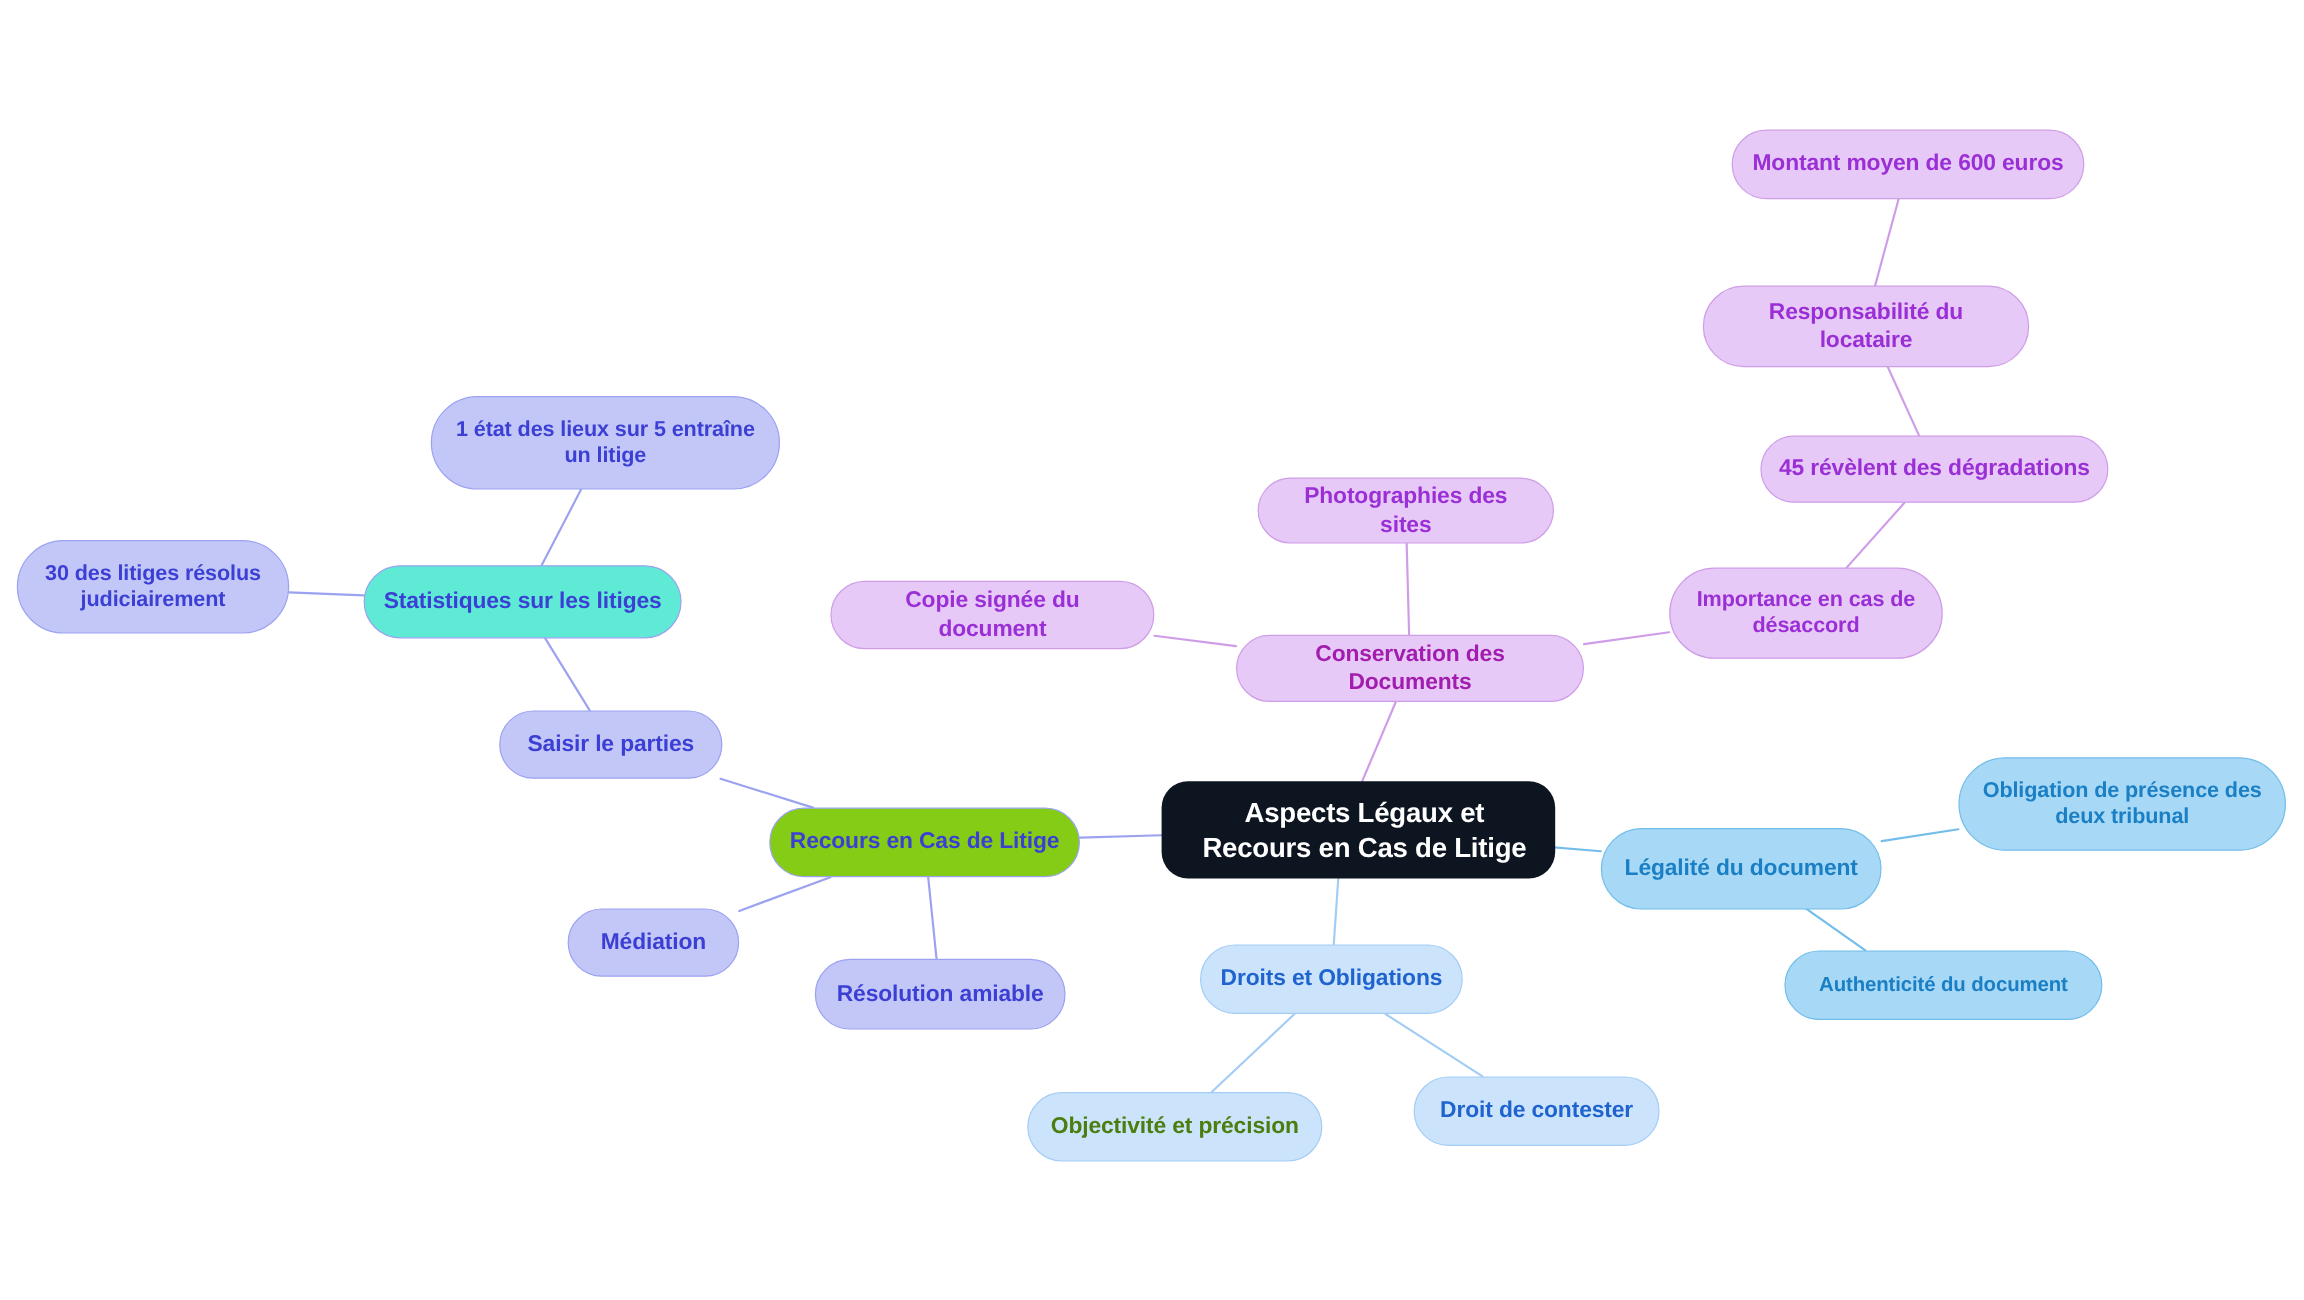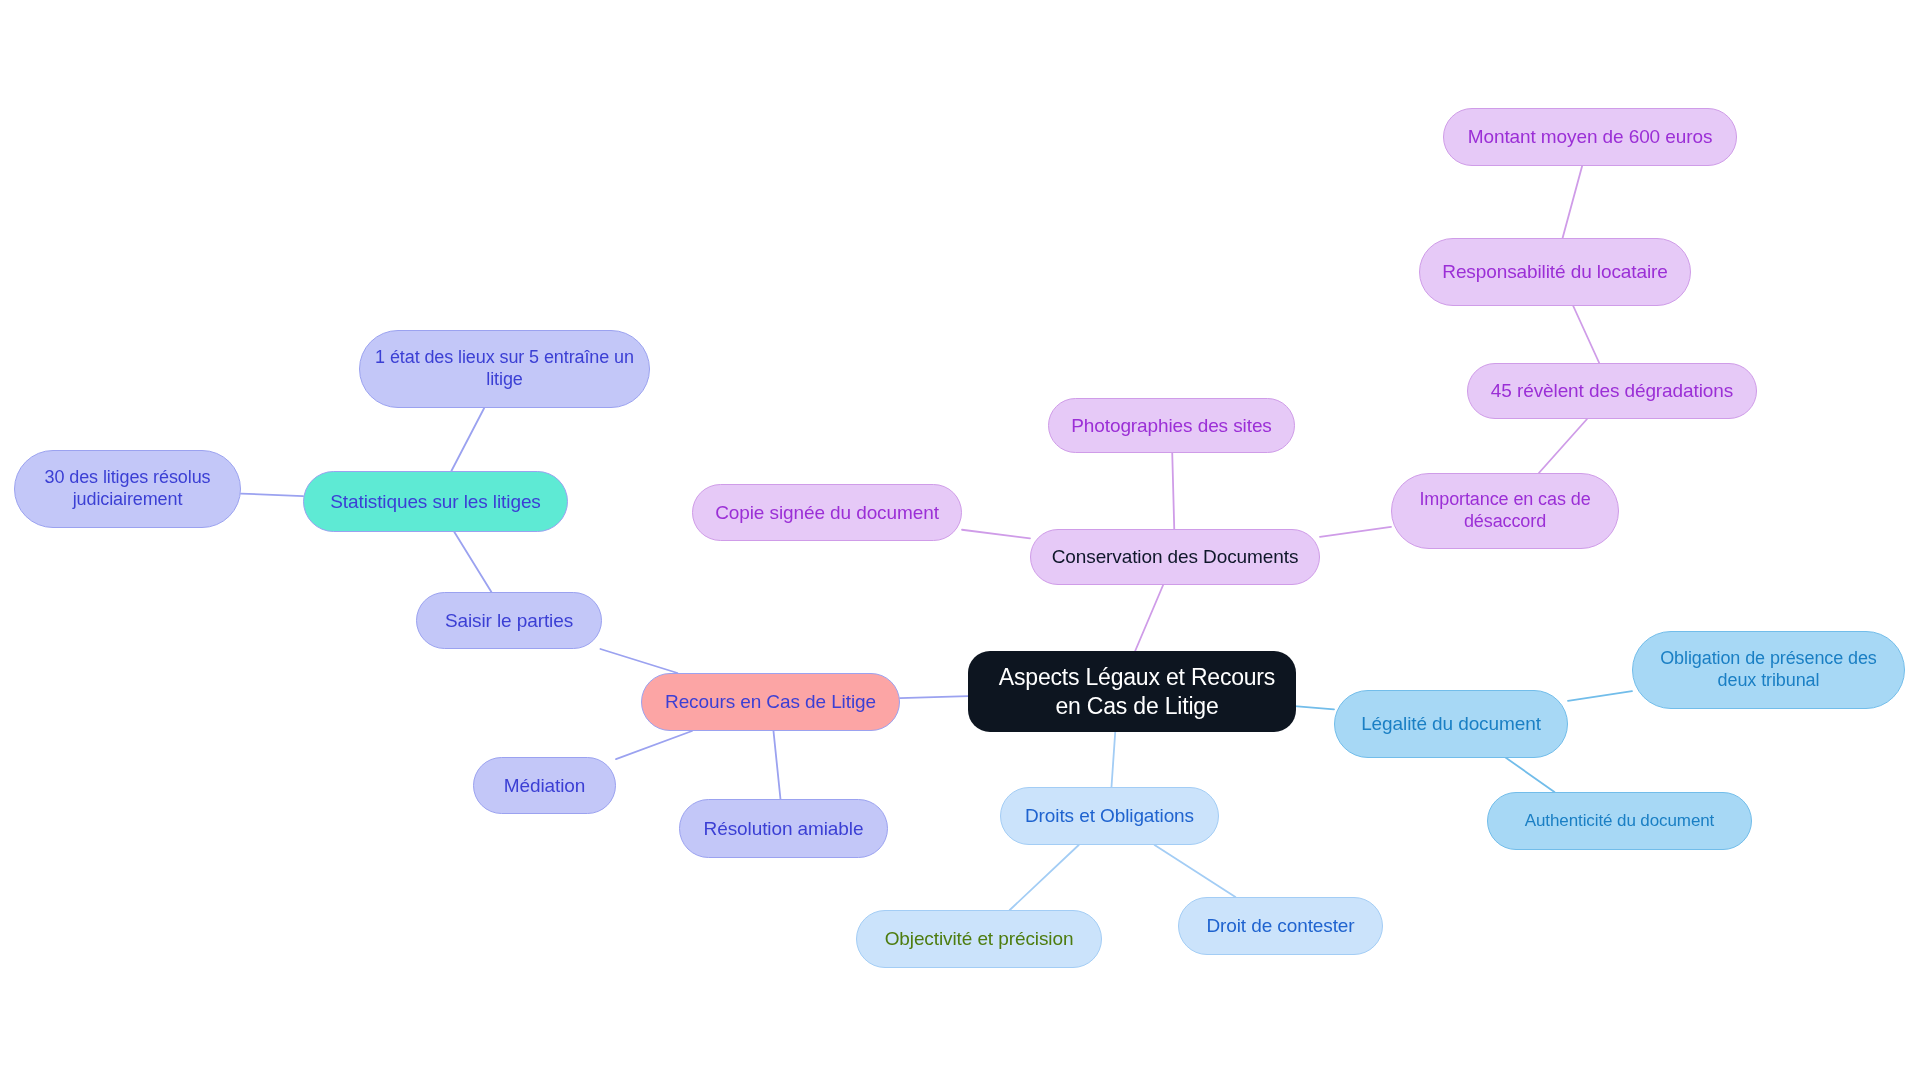--- a/index.html
+++ b/index.html
@@ -45,20 +45,21 @@
   }
   .node-root {
     border-radius: 22px;
     border-width: 0;
     font-size: 21px;
     letter-spacing: -0.2px;
   }
   .node-label {
     display: block;
     width: 100%;
+    font-weight: bold;
   }
 </style>
 </head>
 <body>
 
 <div id="mindmap-canvas">
   <svg class="edge-layer" id="edge-layer" viewBox="0 0 1920 1083" preserveAspectRatio="none">
       <line x1="968" y1="696.0323741007194" x2="900" y2="698.0870503597122" stroke="#9ba2f0" stroke-width="1.8" stroke-linecap="round"></line>
       <line x1="677.4509202453987" y1="673" x2="600.4447852760736" y2="649" stroke="#9ba2f0" stroke-width="1.8" stroke-linecap="round"></line>
       <line x1="491.3970588235294" y1="592" x2="454.3382352941176" y2="532" stroke="#9ba2f0" stroke-width="1.8" stroke-linecap="round"></line>
@@ -77,42 +78,42 @@
       <line x1="1568" y1="700.9433070866141" x2="1632" y2="691.0661417322834" stroke="#72bdea" stroke-width="1.8" stroke-linecap="round"></line>
       <line x1="1492.0833333333333" y1="748" x2="1554.4166666666667" y2="792" stroke="#72bdea" stroke-width="1.8" stroke-linecap="round"></line>
       <line x1="1115.2349397590363" y1="732" x2="1111.4799196787149" y2="787" stroke="#a3cdf5" stroke-width="1.8" stroke-linecap="round"></line>
       <line x1="1078.7317073170732" y1="845" x2="1009.7682926829268" y2="910" stroke="#a3cdf5" stroke-width="1.8" stroke-linecap="round"></line>
       <line x1="1154.581818181818" y1="845" x2="1235.418181818182" y2="897" stroke="#a3cdf5" stroke-width="1.8" stroke-linecap="round"></line>
     </svg>
   <div id="node-layer">
       <div class="node node-root" style="left: 968px; top: 651px; width: 328px; height: 81px; background: rgb(13, 21, 32); border-color: rgb(13, 21, 32); color: rgb(255, 255, 255); font-size: 23px; padding-left: 24px;">
         <span class="node-label">Aspects Légaux et Recours en Cas de Litige</span>
       </div>
-      <div class="node" style="left: 641px; top: 673px; width: 259px; height: 58px; background: #fca5a5; border-color: rgb(155, 162, 240); color: rgb(59, 63, 212); font-size: 19px;">
+      <div class="node" style="left: 641px; top: 673px; width: 259px; height: 58px; background: #84cc16; border-color: rgb(155, 162, 240); color: rgb(59, 63, 212); font-size: 19px;">
         <span class="node-label">Recours en Cas de Litige</span>
       </div>
       <div class="node" style="left: 416px; top: 592px; width: 186px; height: 57px; background: rgb(195, 199, 248); border-color: rgb(155, 162, 240); color: rgb(59, 63, 212); font-size: 19px;">
         <span class="node-label">Saisir le parties</span>
       </div>
       <div class="node" style="left: 303px; top: 471px; width: 265px; height: 61px; background: #5eead4; border-color: rgb(155, 162, 240); color: rgb(59, 63, 212); font-size: 19px;">
         <span class="node-label">Statistiques sur les litiges</span>
       </div>
       <div class="node" style="left: 359px; top: 330px; width: 291px; height: 78px; background: rgb(195, 199, 248); border-color: rgb(155, 162, 240); color: rgb(59, 63, 212); font-size: 18px;">
         <span class="node-label">1 état des lieux sur 5 entraîne un litige</span>
       </div>
       <div class="node" style="left: 14px; top: 450px; width: 227px; height: 78px; background: rgb(195, 199, 248); border-color: rgb(155, 162, 240); color: rgb(59, 63, 212); font-size: 18px;">
         <span class="node-label">30 des litiges résolus judiciairement</span>
       </div>
       <div class="node" style="left: 473px; top: 757px; width: 143px; height: 57px; background: rgb(195, 199, 248); border-color: rgb(155, 162, 240); color: rgb(59, 63, 212); font-size: 19px;">
         <span class="node-label">Médiation</span>
       </div>
       <div class="node" style="left: 679px; top: 799px; width: 209px; height: 59px; background: rgb(195, 199, 248); border-color: rgb(155, 162, 240); color: rgb(59, 63, 212); font-size: 19px;">
         <span class="node-label">Résolution amiable</span>
       </div>
-      <div class="node" style="left: 1030px; top: 529px; width: 290px; height: 56px; background: rgb(230, 201, 247); border-color: rgb(207, 156, 232); color: #0f172a; font-size: 19px;">
+      <div class="node" style="left: 1030px; top: 529px; width: 290px; height: 56px; background: rgb(230, 201, 247); border-color: rgb(207, 156, 232); color: #a21caf; font-size: 19px;">
         <span class="node-label">Conservation des Documents</span>
       </div>
       <div class="node" style="left: 692px; top: 484px; width: 270px; height: 57px; background: rgb(230, 201, 247); border-color: rgb(207, 156, 232); color: rgb(155, 47, 214); font-size: 19px;">
         <span class="node-label">Copie signée du document</span>
       </div>
       <div class="node" style="left: 1048px; top: 398px; width: 247px; height: 55px; background: rgb(230, 201, 247); border-color: rgb(207, 156, 232); color: rgb(155, 47, 214); font-size: 19px;">
         <span class="node-label">Photographies des sites</span>
       </div>
       <div class="node" style="left: 1391px; top: 473px; width: 228px; height: 76px; background: rgb(230, 201, 247); border-color: rgb(207, 156, 232); color: rgb(155, 47, 214); font-size: 18px;">
         <span class="node-label">Importance en cas de désaccord</span>

